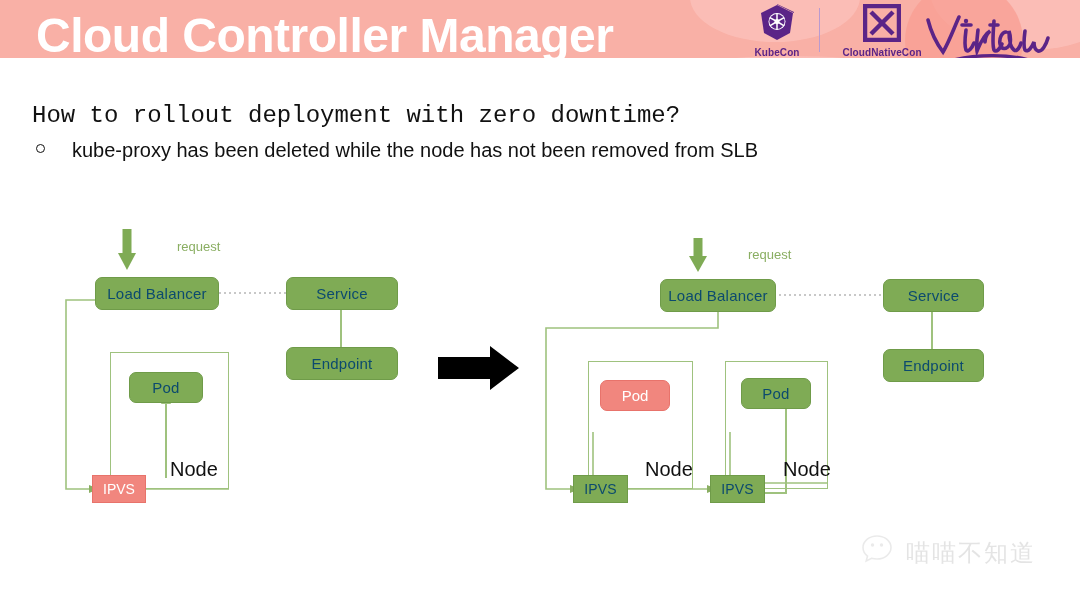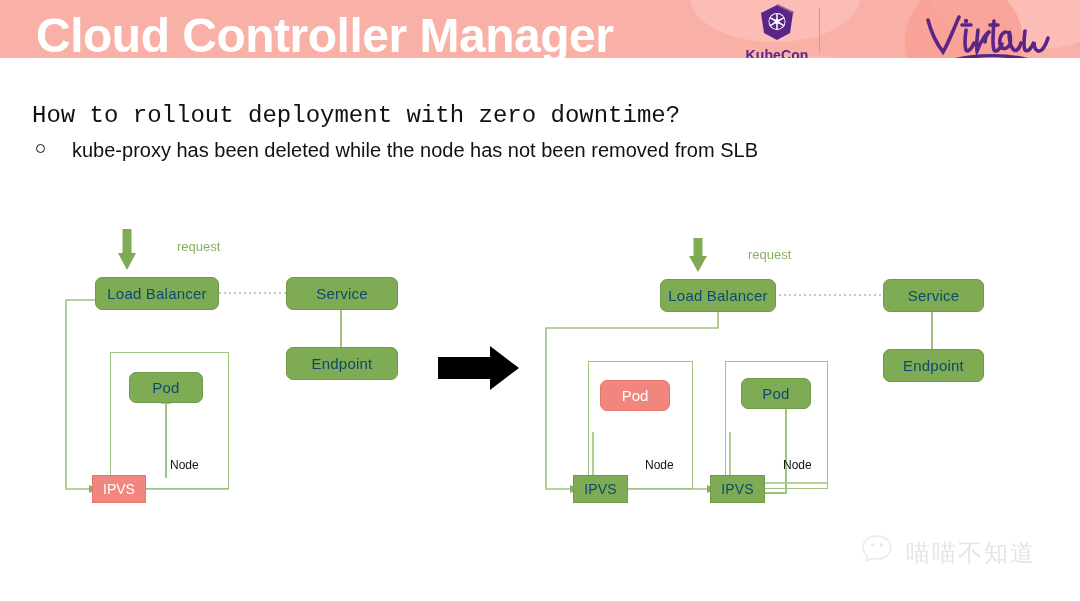--- a/index.html
+++ b/index.html
@@ -19,41 +19,41 @@
               font-size:48px;font-weight:700;letter-spacing:-0.5px;
               font-family:"Liberation Sans","DejaVu Sans",sans-serif;
               white-space:nowrap;}
 
   
   .lockup{position:absolute;left:735px;top:4px;width:205px;height:74px;}
   .lk-row{position:absolute;left:0;top:0;width:205px;height:56px;}
   .lk-kube{position:absolute;left:4px;top:0;width:76px;text-align:center;}
   .lk-cncf{position:absolute;left:92px;top:0;width:110px;text-align:center;}
   .lk-sep{position:absolute;left:84px;top:4px;width:1px;height:44px;background:#b99ad0;}
-  .lk-name{font-size:14px;font-weight:700;color:#5b2487;letter-spacing:.1px;
+  .lk-name{font-size:10px;font-weight:700;color:#5b2487;letter-spacing:.1px;
            white-space:nowrap;margin-top:1px;}
   .lk-year{position:absolute;left:0;top:56px;width:205px;text-align:center;
            font-size:16px;font-weight:700;color:#5b2487;}
   .lk-year:before,.lk-year:after{content:"";position:absolute;top:8px;
            width:40px;height:1px;background:#b99ad0;}
   .lk-year:before{left:4px;} .lk-year:after{right:4px;}
   .virtual{position:absolute;left:922px;top:12px;width:136px;height:56px;}
 
   
   .slide-title{position:absolute;left:32px;top:102px;font-size:24px;color:#111;
                font-family:Liberation Mono, monospace;white-space:nowrap;}
   .bullet-row{position:absolute;left:32px;top:140px;width:960px;}
   .bullet-mark{position:absolute;left:4px;top:4px;width:9px;height:9px;
                border:1.6px solid #111;border-radius:50%;box-sizing:border-box;}
   .bullet-text{position:absolute;left:40px;top:-1px;font-size:20px;color:#111;white-space:nowrap;}
 
   
   .diagram{position:absolute;}
   .nodebox{position:absolute;border:1.6px solid #9fc27e;background:transparent;box-sizing:border-box;}
-  .nodelabel{position:absolute;font-size:12px;color:#111;font-weight:400;}
+  .nodelabel{position:absolute;font-size:20px;color:#111;font-weight:400;}
   .gbox{position:absolute;box-sizing:border-box;background:#7fab55;
         border:1px solid #6f9b49;border-radius:7px;color:#0c4a6e;
         display:flex;align-items:center;justify-content:center;
         font-size:15px;letter-spacing:.2px;}
   .gbox.sq{border-radius:0;font-size:14px;}
   .rbox{position:absolute;box-sizing:border-box;background:#f1867e;
         border:1px solid #e8736b;border-radius:7px;color:#fff;
         display:flex;align-items:center;justify-content:center;font-size:15px;}
   .rbox.sq{border-radius:0;font-size:14px;}
   .req-label{position:absolute;font-size:13px;color:#8aae62;margin-left:37px;}
@@ -95,20 +95,29 @@
             <line x1="20" y1="17.5" x2="27.2" y2="21.8"></line>
             <line x1="20" y1="17.5" x2="20" y2="25.6"></line>
             <line x1="20" y1="17.5" x2="12.8" y2="21.8"></line>
             <line x1="20" y1="17.5" x2="12.8" y2="13.6"></line>
           </g>
           <polygon points="20,0.4 37,9 37,8 20,0" fill="#5b2487"></polygon>
         </svg>
         <div class="lk-name">KubeCon</div>
       </div>
       <div class="lk-sep"></div>
+      <div class="lk-cncf">
+        <svg width="38" height="38" viewBox="0 0 38 38">
+          <rect x="2" y="2" width="34" height="34" fill="none" stroke="#5b2487" stroke-width="4.5"></rect>
+          <path d="M8 8 L30 30" stroke="#5b2487" stroke-width="4.5"></path>
+          <path d="M30 8 L19 19" stroke="#5b2487" stroke-width="4.5"></path>
+          <path d="M19 19 L8 30" stroke="#5b2487" stroke-width="4.5"></path>
+        </svg>
+        <div class="lk-name">CloudNativeCon</div>
+      </div>
     </div>
     <div class="lk-year">China 2021</div>
   </div>
 
   <div class="virtual">
     <svg width="136" height="56" viewBox="0 0 136 56">
       <g fill="none" stroke="#5b2487" stroke-width="3.6" stroke-linecap="round">
         <path d="M6 8 C9 20, 15 32, 21 40 C27 30, 32 16, 37 5"></path>
         <path d="M44 18 C43 26, 42 33, 44 38 C46 41, 50 36, 52 31"></path>
         <path d="M56 18 C55 27, 54 34, 55 39 C58 32, 62 22, 68 19 C65 22, 63 26, 63 30"></path>

